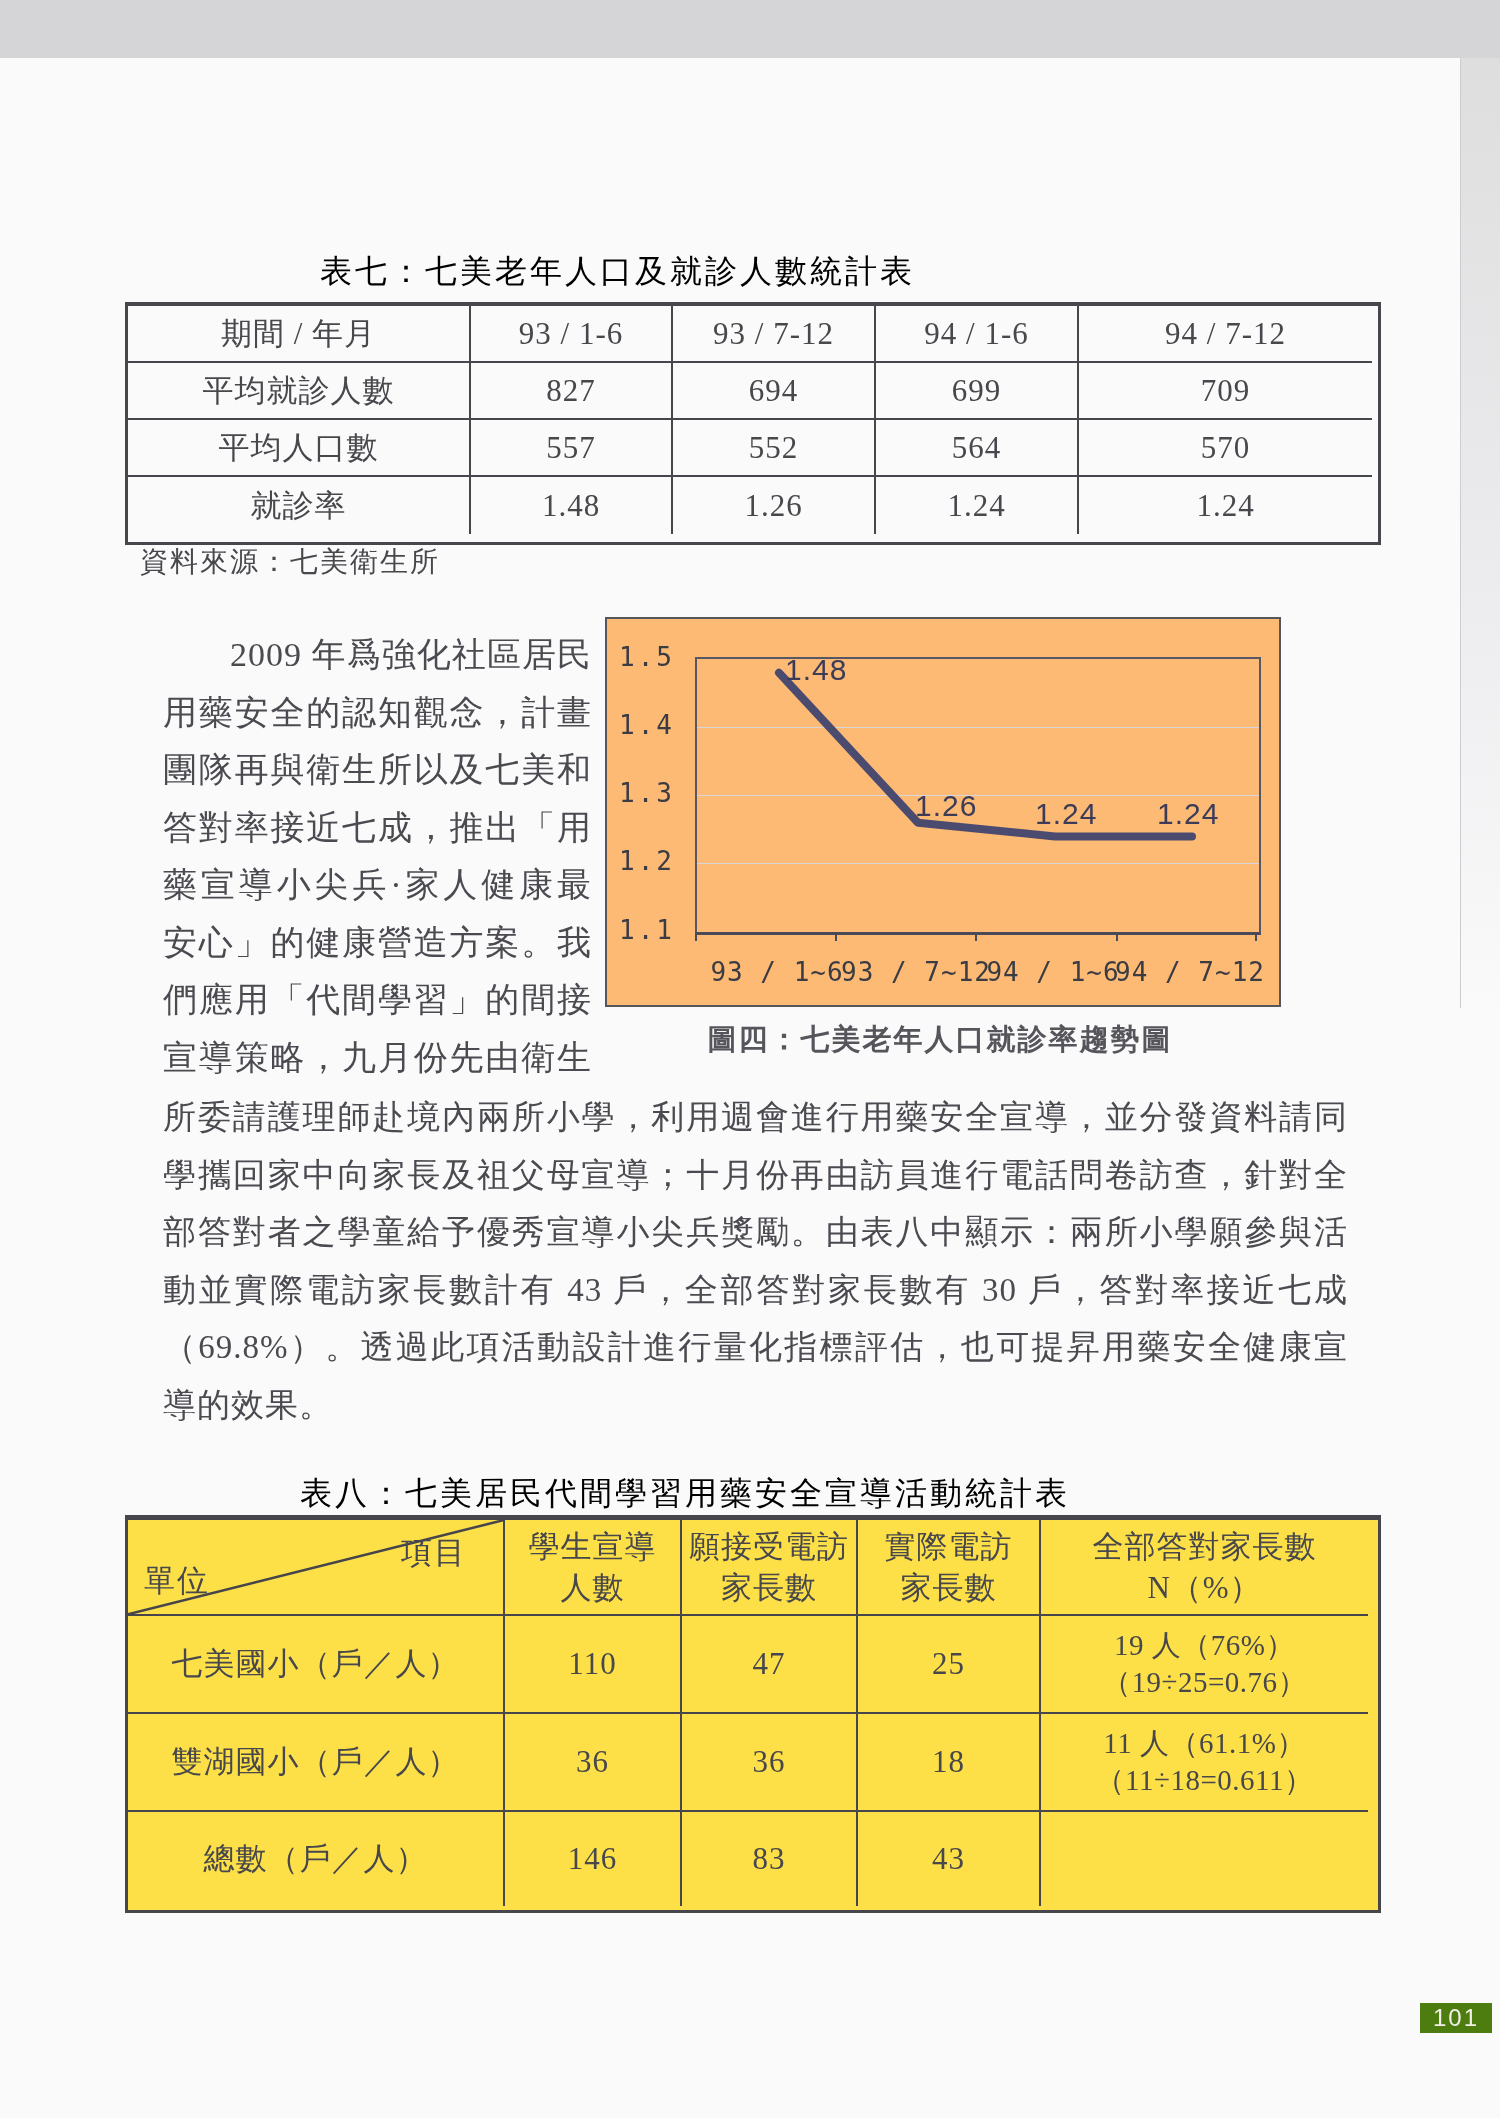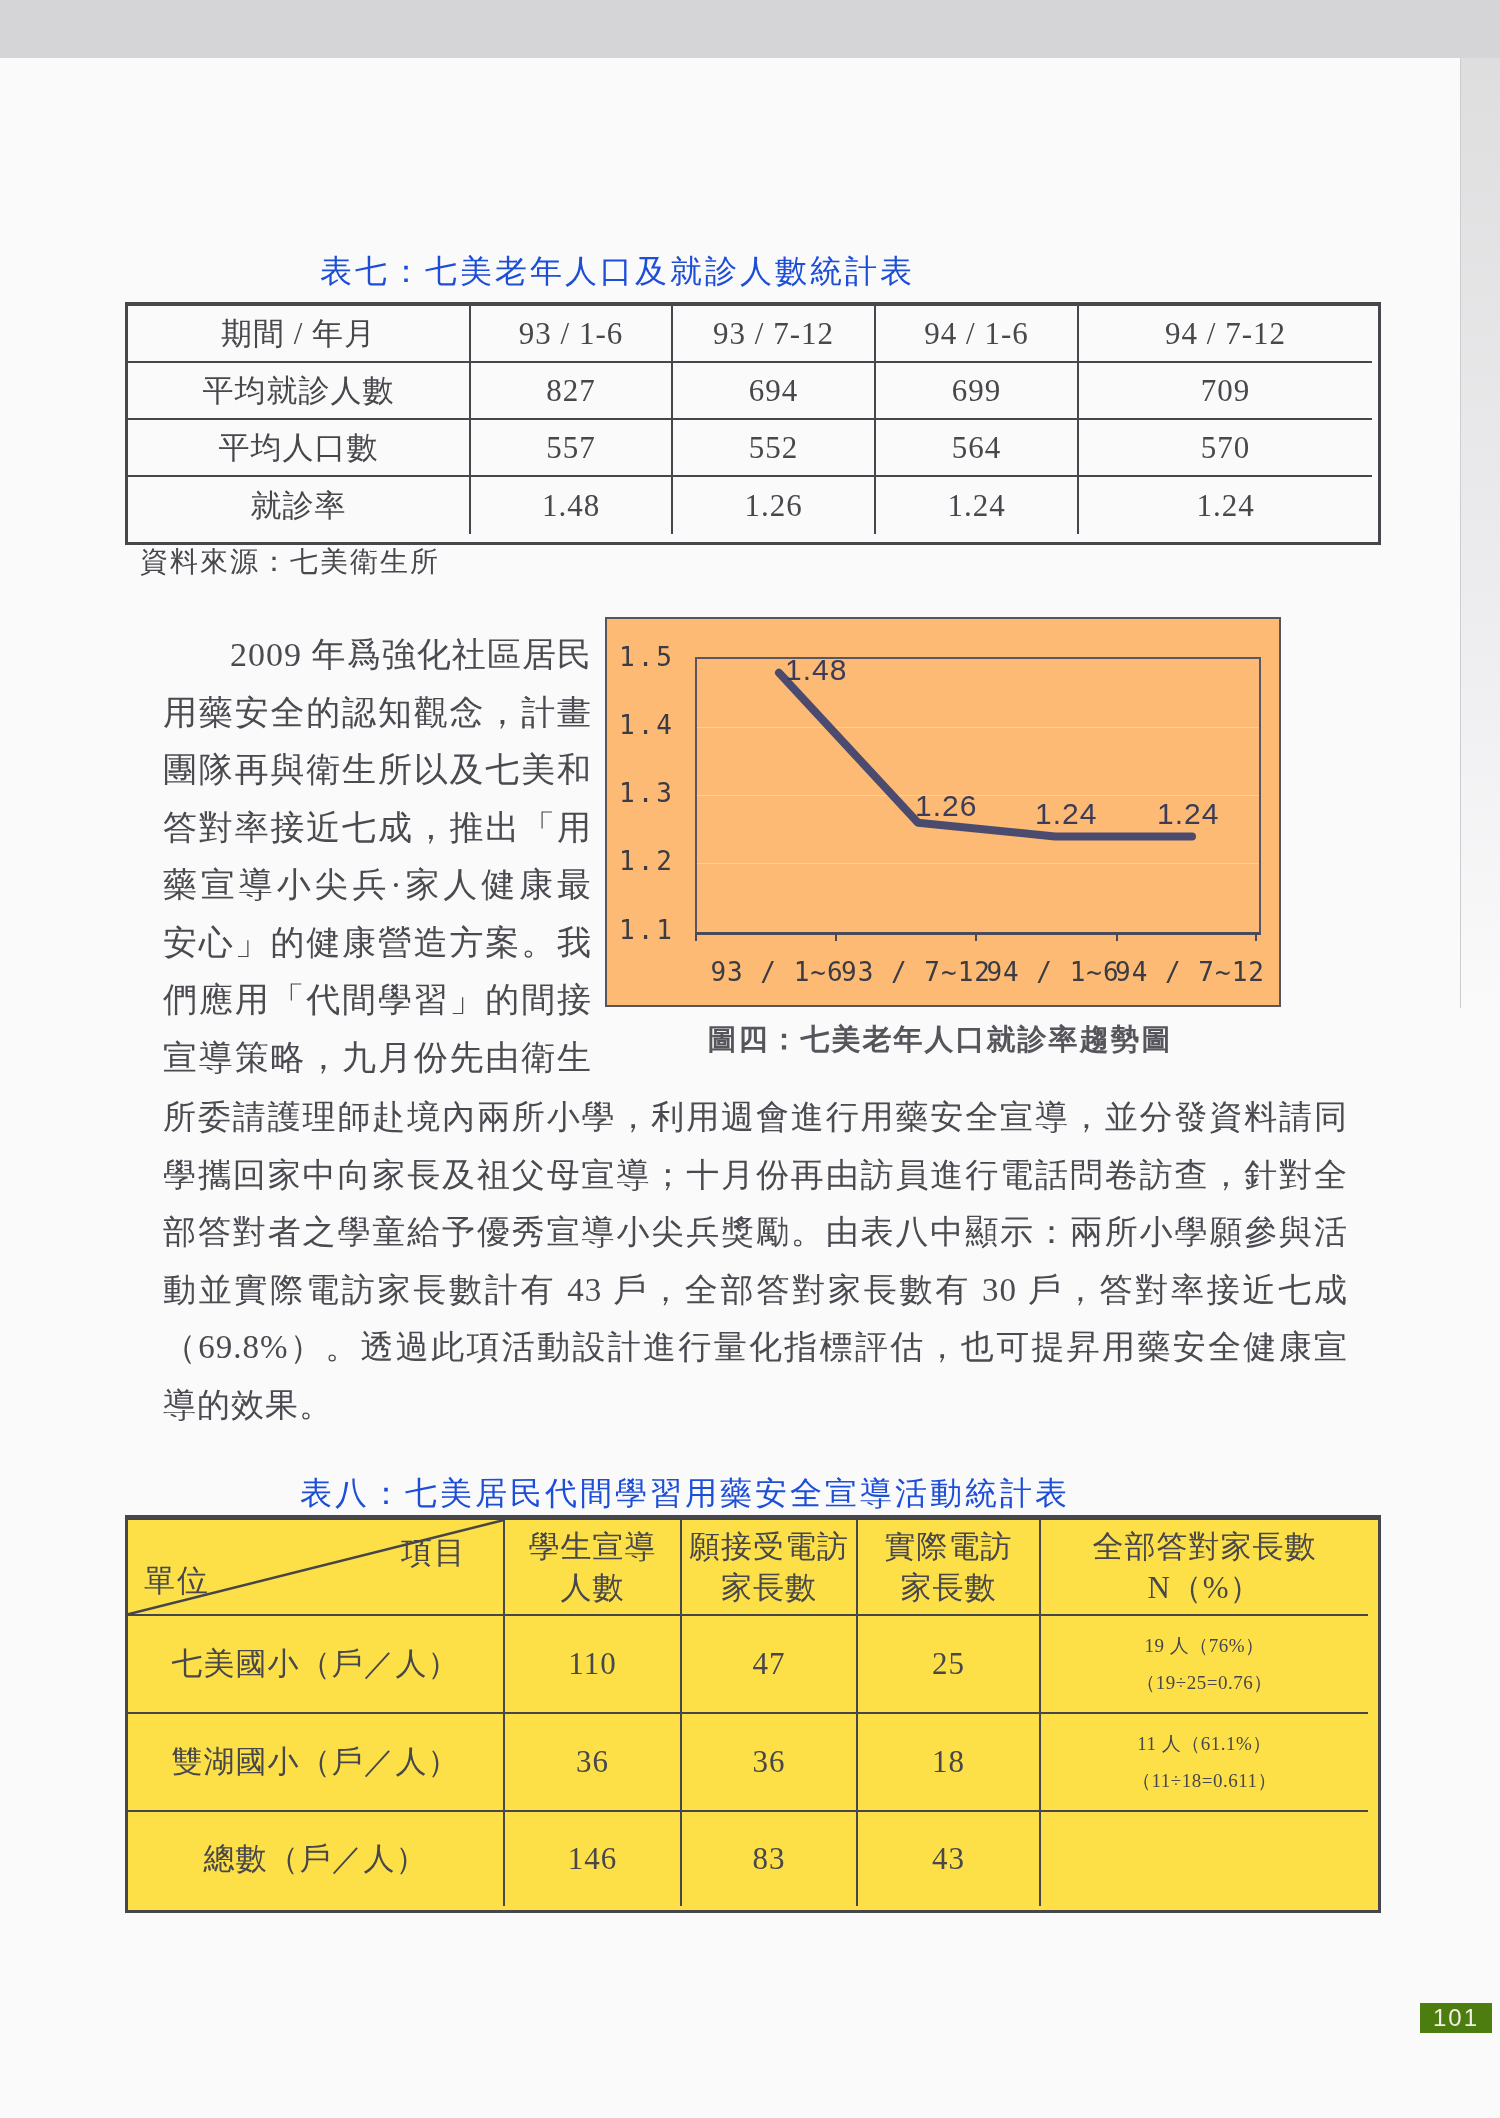--- a/index.html
+++ b/index.html
@@ -2,21 +2,21 @@
 <html><head>
 <meta charset="utf-8">
 <style>
   html,body{margin:0;padding:0;background:#e9e9ec;}
   .page{position:relative;width:1500px;height:2118px;background:#fafafb;overflow:hidden;
         font-family:"Liberation Serif","DejaVu Serif",serif;color:#47474c;}
   .band-top{position:absolute;left:0;top:0;width:1500px;height:58px;background:#d5d5d7;}
   .band-right{position:absolute;left:1460px;top:58px;width:40px;height:950px;
         background:linear-gradient(to bottom,#dededf,#ececee 55%,rgba(236,236,238,0));
         border-left:1px solid #cdcdd1;}
-  .ttl{position:absolute;font-size:32px;letter-spacing:3px;color:#1d4ed8;white-space:nowrap;}
+  .ttl{position:absolute;font-size:32px;letter-spacing:3px;color:#000000;white-space:nowrap;}
   
   .t7{position:absolute;left:125px;top:302px;width:1250px;height:236px;
       border:3px solid #46464c;border-top:4px solid #46464c;display:grid;
       grid-template-columns:343px 202px 203px 203px 293px;grid-auto-rows:57px;background:#fafafb;}
   .t7 .c{border-right:2px solid #46464c;border-bottom:2px solid #46464c;
       display:flex;align-items:center;justify-content:center;font-size:31px;letter-spacing:1px;}
   .t7 .c:nth-child(5n){border-right:none;}
   .t7 .c:nth-child(n+16){border-bottom:none;}
   .src{position:absolute;left:140px;top:543px;font-size:28px;letter-spacing:2px;}
   
@@ -51,21 +51,21 @@
   .t8{position:absolute;left:125px;top:1515px;width:1250px;height:390px;
       border:3px solid #46464c;border-top:5px solid #46464c;display:grid;
       grid-template-columns:377px 177px 176px 183px 327px;grid-template-rows:96px 98px 98px 94px;
       background:#fde047;}
   .t8 .c{border-right:2px solid #46464c;border-bottom:2px solid #46464c;
       display:flex;align-items:center;justify-content:center;flex-direction:column;
       font-size:31px;letter-spacing:1px;}
   .t8 .c:nth-child(5n){border-right:none;}
   .t8 .c:nth-child(n+16){border-bottom:none;}
   .t8 .hline{line-height:41px;}
-  .t8 .res{font-size:19px;line-height:37px;letter-spacing:0.5px;}
+  .t8 .res{font-size:29px;line-height:37px;letter-spacing:0.5px;}
   .corner{position:relative;
       background:linear-gradient(to bottom right,rgba(0,0,0,0) calc(50% - 1.5px),
       #45454b calc(50% - 0.5px),#45454b calc(50% + 1px),rgba(0,0,0,0) calc(50% + 2px));}
   .corner .tr{position:absolute;top:12px;right:36px;font-size:31px;letter-spacing:2px;}
   .corner .bl{position:absolute;bottom:12px;left:16px;font-size:31px;letter-spacing:2px;}
   
   .pnum{position:absolute;left:1420px;top:2003px;width:72px;height:30px;background:#4d7c0f;
       color:#f2efe9;font-family:"Liberation Sans","DejaVu Sans",sans-serif;font-size:24px;
       display:flex;align-items:center;justify-content:center;letter-spacing:2px;}
 </style>

